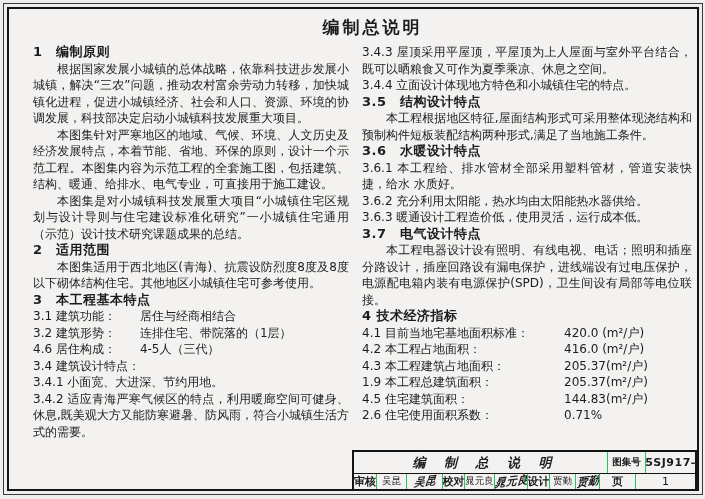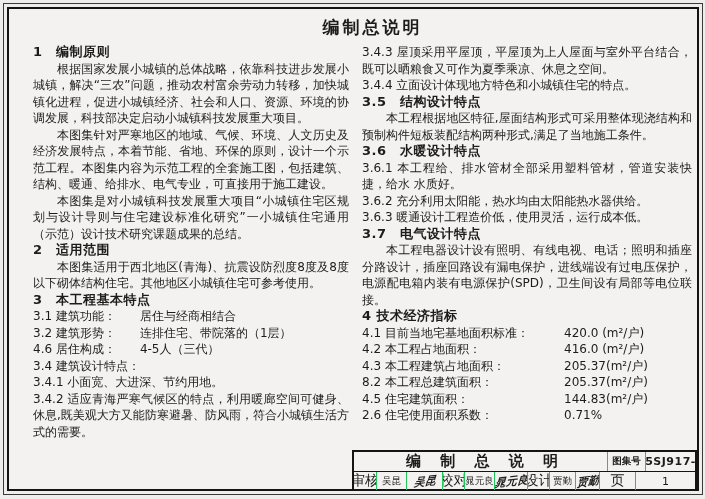--- a/index.html
+++ b/index.html
@@ -43,24 +43,24 @@
     background:#f3f2f0;
     display:flex;flex-direction:column;
   }
   .tb-row1{display:flex;height:24px;border-bottom:1.5px solid #141414;}
   .tb-row2{display:flex;flex:1;}
   .tb-cell{
     display:flex;align-items:center;justify-content:center;
     box-sizing:border-box;white-space:nowrap;overflow:hidden;
   }
   .tb-cell+.tb-cell{border-left:1px solid #22c55e;}
-  .tb-maintitle{flex:1;font-size:15px;font-weight:700;letter-spacing:7px;padding-left:10px;}
+  .tb-maintitle{flex:1;font-size:13px;font-weight:700;letter-spacing:7px;padding-left:10px;font-style:italic;}
   .tb-atlas-label{width:38px;font-size:9.5px;font-weight:700;}
   .tb-atlas-no{width:50px;font-size:11px;font-weight:600;letter-spacing:0.5px;text-align:center;}
-  .tb-lab{font-size:14px;font-weight:400;}
+  .tb-lab{font-size:11px;font-weight:700;}
   .tb-name{font-size:9.5px;}
   .w22{width:22px;} .w30{width:30px;} .w36{width:36px;} .w26{width:26px;} .w33{width:33px;} .grow{flex:1;}
   .sig{
     font-family:"DejaVu Serif",serif;
     font-style:italic;font-weight:700;font-size:11px;
     transform:rotate(-6deg) skewX(-10deg);
     color:#222;
   }
 </style>
 </head>
@@ -106,21 +106,21 @@
   </div>
   <div class="ind-row">
     <span class="ind-label">4.2 本工程占地面积：</span>
     <span class="ind-value">416.0 (m²/户)</span>
   </div>
   <div class="ind-row">
     <span class="ind-label">4.3 本工程建筑占地面积：</span>
     <span class="ind-value">205.37(m²/户)</span>
   </div>
   <div class="ind-row">
-    <span class="ind-label">8.2 本工程总建筑面积：</span>
+    <span class="ind-label">1.9 本工程总建筑面积：</span>
     <span class="ind-value">205.37(m²/户)</span>
   </div>
   <div class="ind-row">
     <span class="ind-label">4.5 住宅建筑面积：</span>
     <span class="ind-value">144.83(m²/户)</span>
   </div>
   <div class="ind-row">
     <span class="ind-label">2.6 住宅使用面积系数：</span>
     <span class="ind-value">0.71%</span>
   </div>

